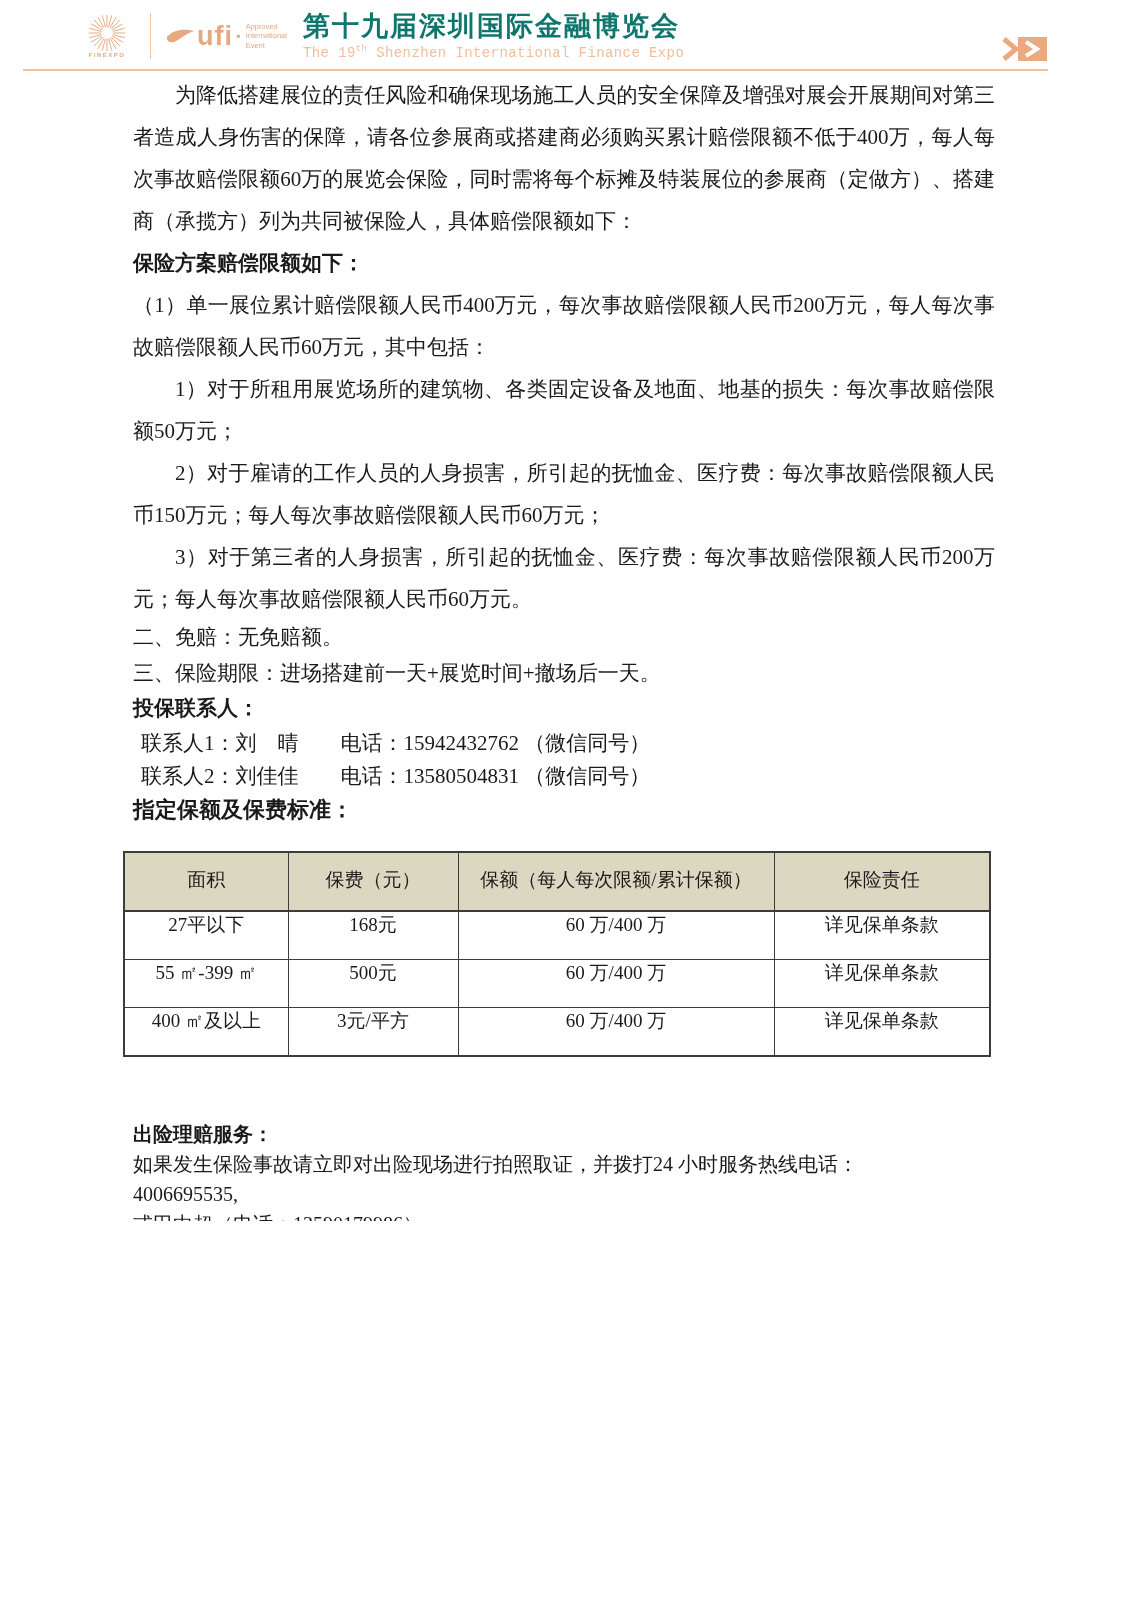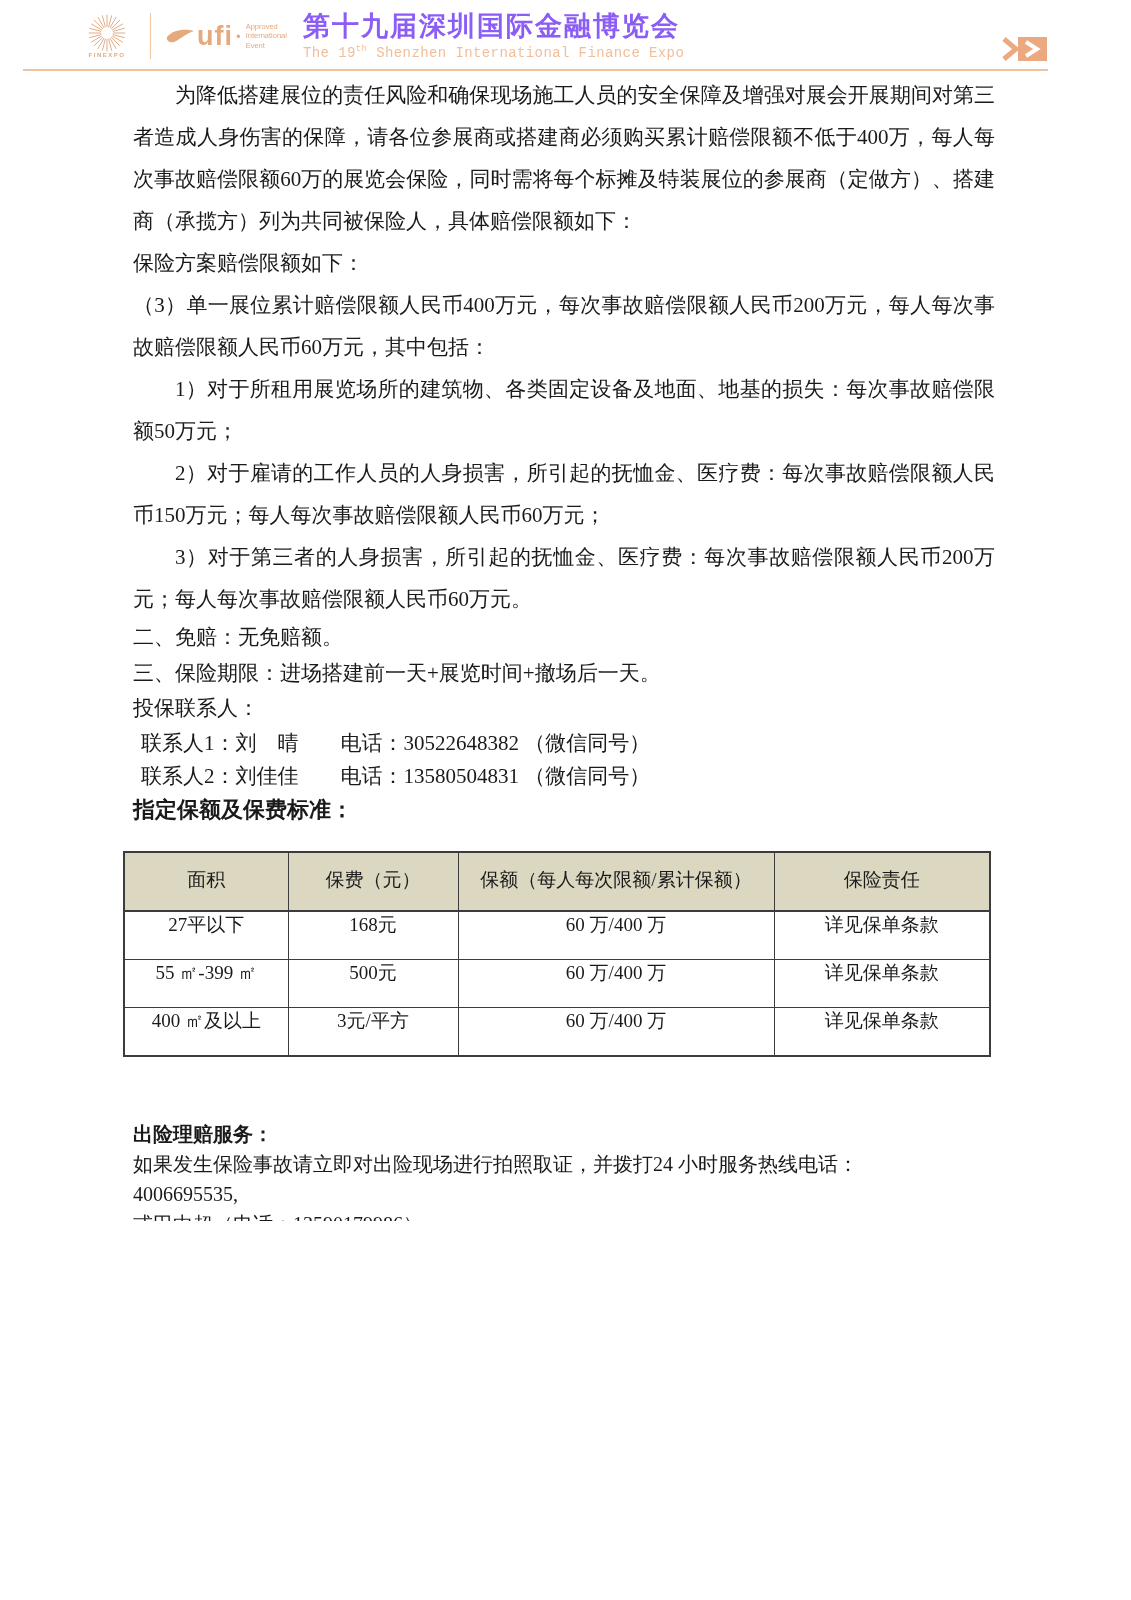--- a/index.html
+++ b/index.html
@@ -44,42 +44,42 @@
     letter-spacing: 1px; line-height: 1;
   }
   .ufi-dot { font-size: 20px; font-weight: bold; color: #e6a87d; margin: 0 4px 0 2px; }
   .ufi-sub {
     font-family: "Liberation Sans", sans-serif;
     font-size: 7.5px; color: #e6a87d; line-height: 1.3;
   }
   .title-block { margin-left: 16px; }
   .title-zh {
     font-family: "Liberation Sans", sans-serif;
-    font-size: 27px; font-weight: bold; color: #8b5cf6;
+    font-size: 27px; font-weight: bold; color: #0f766e;
     letter-spacing: 2px; line-height: 1.1;
   }
   .title-en {
     font-family: Liberation Mono, monospace;
     font-size: 14px; color: #f2be9a; letter-spacing: 0.4px; margin-top: 2px;
   }
   .title-en sup { font-size: 9px; }
   .chevron-icon { position: absolute; right: 83px; top: 36px; }
 
   
   .content { padding: 0 136px 0 133px; }
   .section-title {
     font-size: 25px; font-weight: bold;
     margin: 24px 0 14px 57px; letter-spacing: 5px;
   }
   .para {
     font-size: 21px; line-height: 2.0; text-align: justify;
     margin: 0;
   }
   .indent { text-indent: 2em; }
-  .bold { font-weight: normal; }
+  .bold { font-weight: bold; }
   .tight { line-height: 1.7; }
   .contact-line { font-size: 21px; line-height: 1.55; padding-left: 8px; text-align: left; }
   .premium-heading { font-size: 22px; font-weight: bold; line-height: 1.6; }
 
   
   .premium-table {
     border-collapse: collapse; table-layout: fixed;
     width: 866px; margin: 24px 0 0 -10px;
     border: 2px solid #3c3c3c;
   }
@@ -174,29 +174,29 @@
       </svg>
     </div>
     <div class="header-rule"></div>
   </div>
 
   <div class="content">
 
     <p class="para indent">为降低搭建展位的责任风险和确保现场施工人员的安全保障及增强对展会开展期间对第三者造成人身伤害的保障，请各位参展商或搭建商必须购买累计赔偿限额不低于400万，每人每次事故赔偿限额60万的展览会保险，同时需将每个标摊及特装展位的参展商（定做方）、搭建商（承揽方）列为共同被保险人，具体赔偿限额如下：</p>
 
     <p class="para bold">保险方案赔偿限额如下：</p>
-    <p class="para">（3）单一展位累计赔偿限额人民币400万元，每次事故赔偿限额人民币200万元，每人每次事故赔偿限额人民币60万元，其中包括：</p>
+    <p class="para">（1）单一展位累计赔偿限额人民币400万元，每次事故赔偿限额人民币200万元，每人每次事故赔偿限额人民币60万元，其中包括：</p>
     <p class="para indent">1）对于所租用展览场所的建筑物、各类固定设备及地面、地基的损失：每次事故赔偿限额50万元；</p>
     <p class="para indent">2）对于雇请的工作人员的人身损害，所引起的抚恤金、医疗费：每次事故赔偿限额人民币150万元；每人每次事故赔偿限额人民币60万元；</p>
     <p class="para indent">3）对于第三者的人身损害，所引起的抚恤金、医疗费：每次事故赔偿限额人民币200万元；每人每次事故赔偿限额人民币60万元。</p>
     <p class="para tight">二、免赔：无免赔额。</p>
     <p class="para tight">三、保险期限：进场搭建前一天+展览时间+撤场后一天。</p>
 
     <p class="para bold tight">投保联系人：</p>
-    <div class="contact-line">联系人1：刘　晴　　电话：30522648382 （微信同号）</div>
+    <div class="contact-line">联系人1：刘　晴　　电话：15942432762 （微信同号）</div>
     <div class="contact-line">联系人2：刘佳佳　　电话：13580504831 （微信同号）</div>
 
     <div class="premium-heading">指定保额及保费标准：</div>
 
     <table class="premium-table">
       <colgroup>
         <col style="width:164px">
           <col style="width:170px">
           <col style="width:316px">
           <col style="width:216px">

